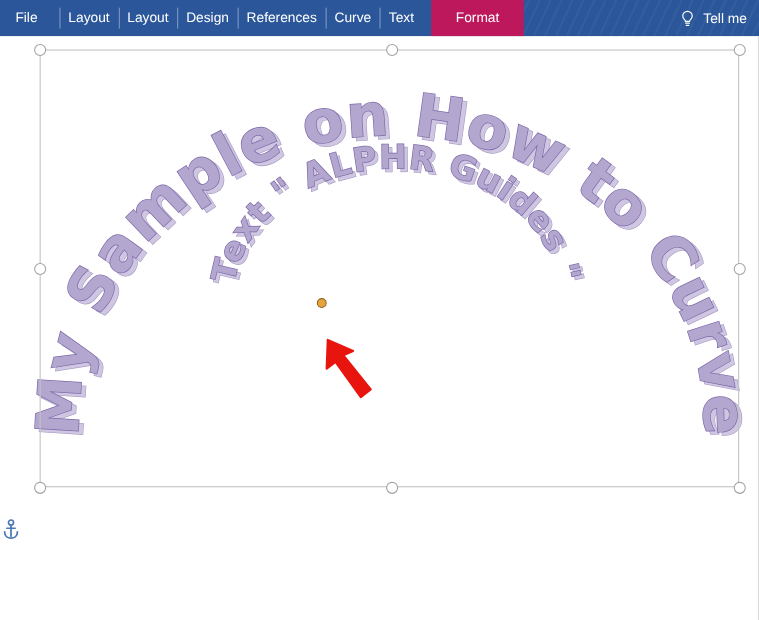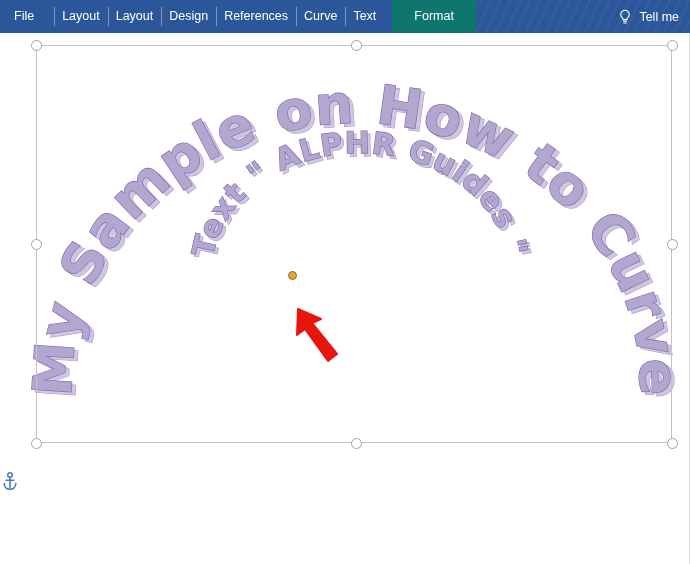--- a/index.html
+++ b/index.html
@@ -41,21 +41,21 @@
     white-space:nowrap;
     z-index:2;
   }
   .tab.file { padding:0 10px 0 14px; margin-right:10px; }
   .tab.sep::before{
     content:""; position:absolute; left:0; top:7px;
     width:1px; height:19px;
     background:rgba(255,255,255,.38);
   }
   .tab.active {
-    background:#0f766e;
+    background:#be185d;
     padding:0 22px;
     margin-left:8px;
   }
   .rb-right {
     position:absolute; right:0; top:0;
     height:33px; display:flex; align-items:center; z-index:2;
   }
   .rb-item {
     display:flex; align-items:center; gap:7px;
     color:#ffffff; font-size:12.5px;

